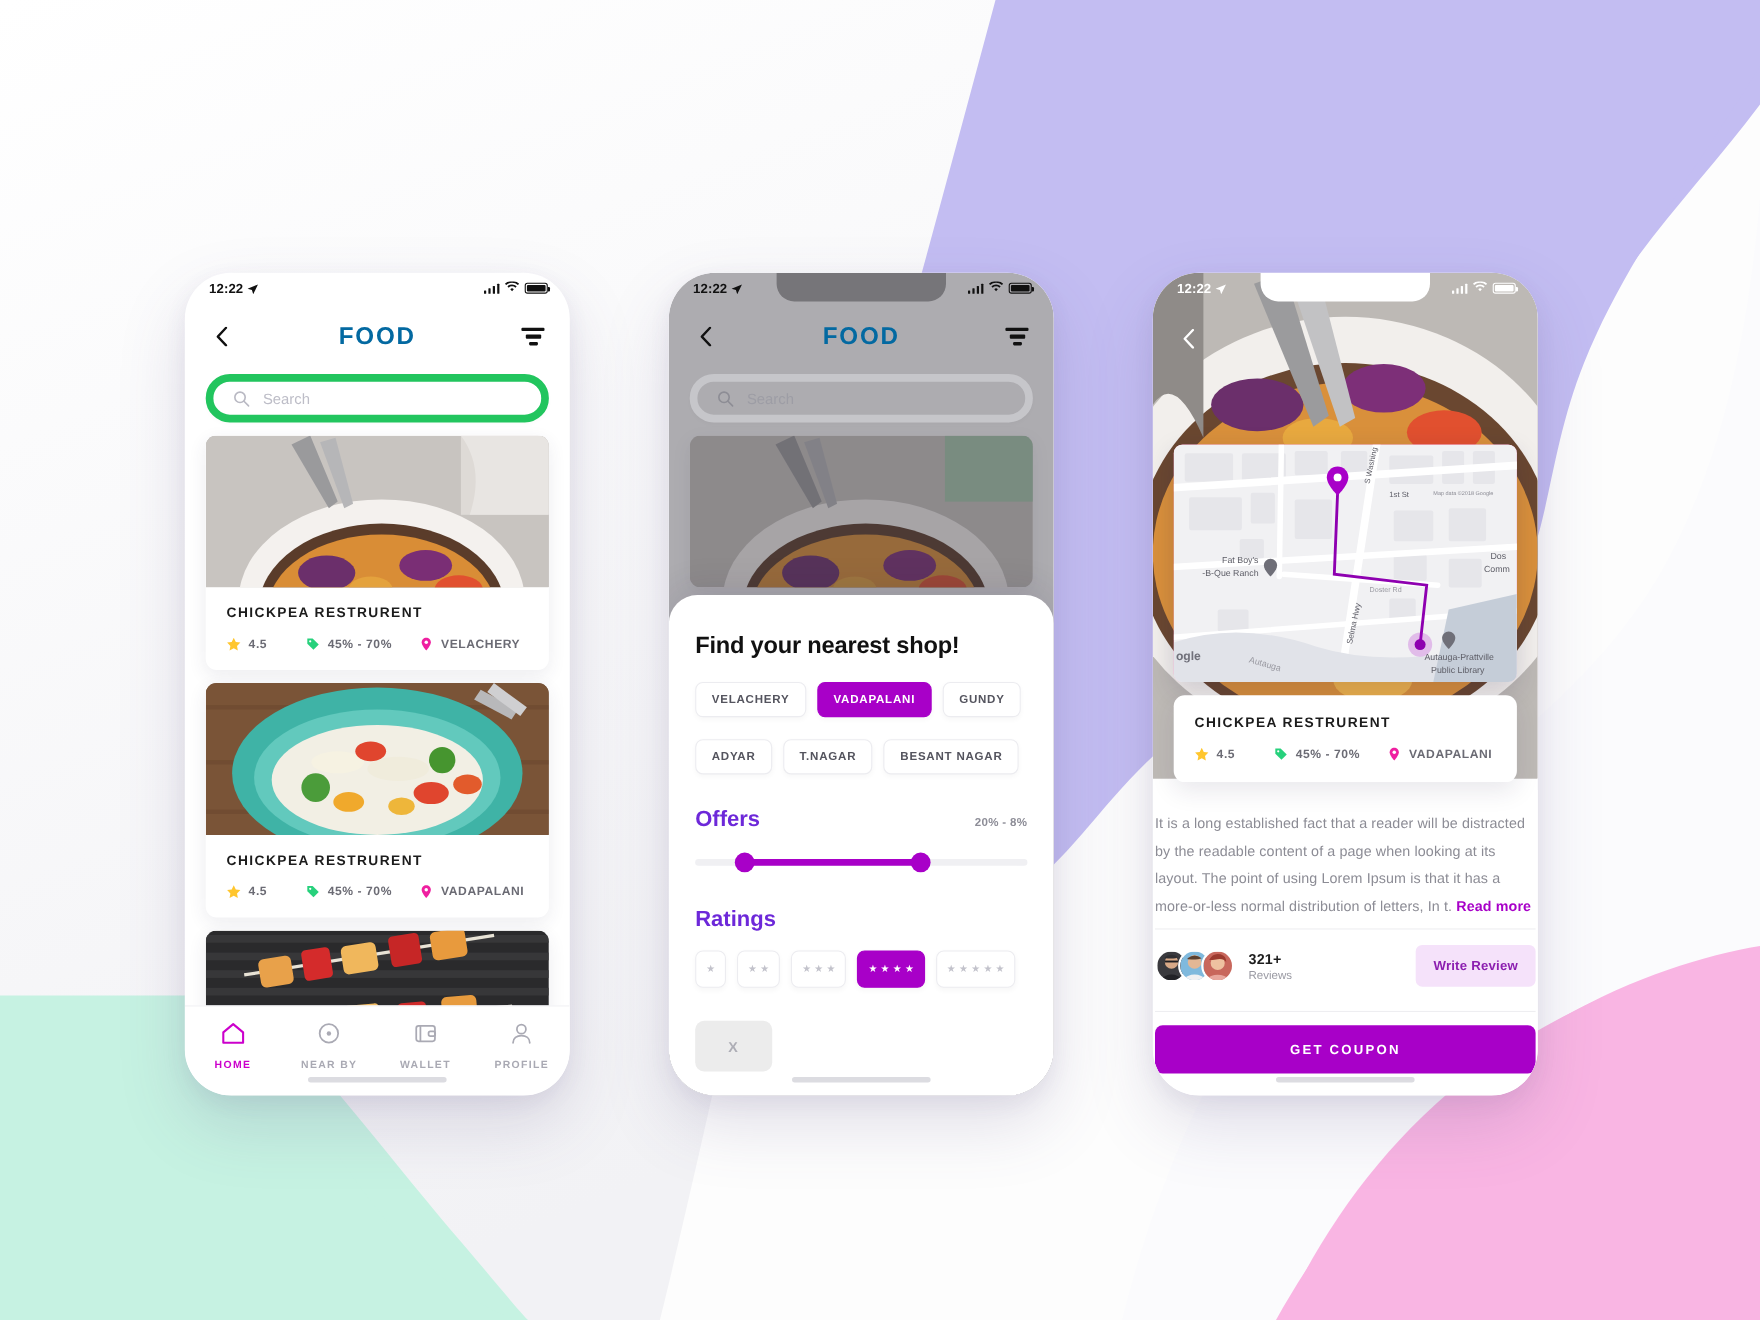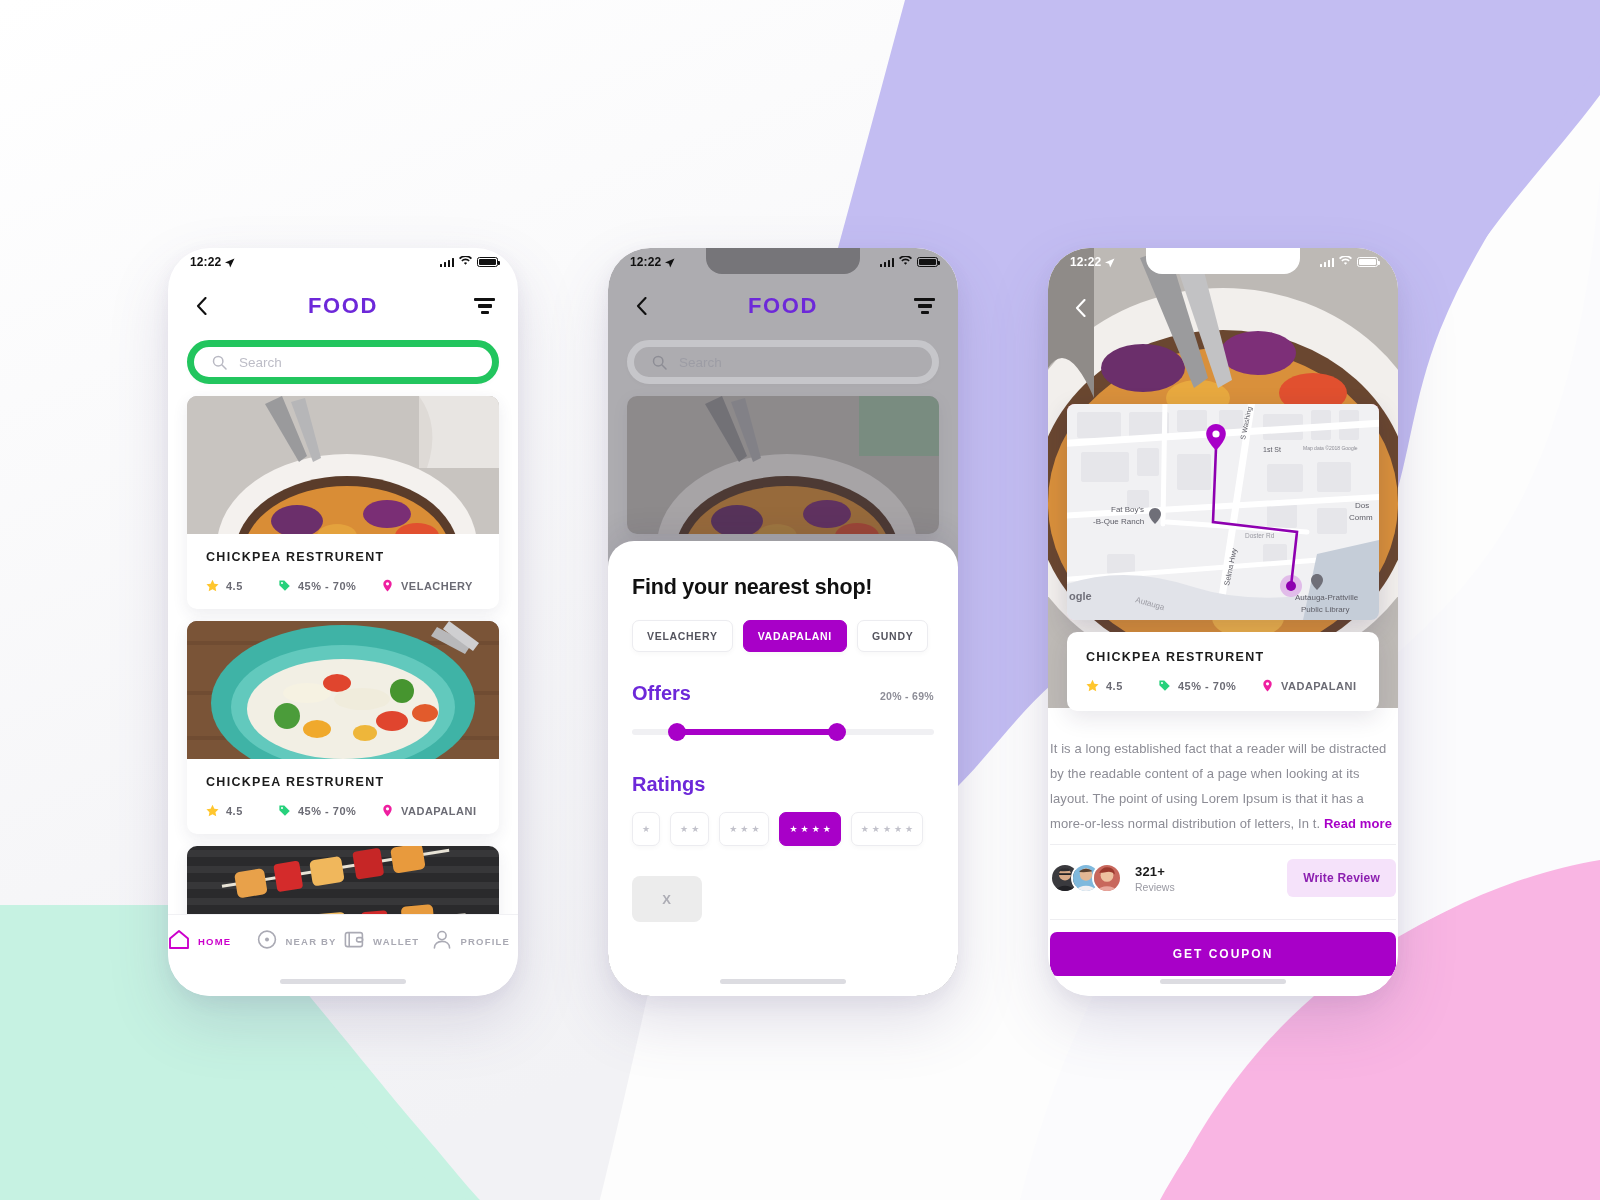--- a/index.html
+++ b/index.html
@@ -65,21 +65,21 @@
   .app-header {
     height: 56px; display:flex; align-items:center; justify-content:space-between;
     padding: 0 22px; position:relative; z-index:12;
   }
   .chev-back {
     width: 22px; height: 22px; display:flex; align-items:center; justify-content:center;
     cursor:pointer;
   }
   .chev-back svg { display:block; }
   .app-title {
-    font-size: 22px; font-weight: 800; letter-spacing: 1.6px; color:#6d28d9;
+    font-size: 22px; font-weight: 800; letter-spacing: 1.6px; color:#0369a1;
   }
   .filter-icon { width: 22px; display:flex; flex-direction:column; align-items:center; gap:3.5px; }
   .filter-icon b { display:block; height:3.2px; background:#111; border-radius:1px; }
   .filter-icon b:nth-child(1){width:21px}
   .filter-icon b:nth-child(2){width:14px}
   .filter-icon b:nth-child(3){width:8px}
 
   
   .search-wrap { padding: 6px 19px 0; position:relative; z-index:12; }
   .search-box {
@@ -105,21 +105,21 @@
   .rstat.s2 { width: 103px; }
   .ico { width:13px; height:13px; flex:none; display:block; }
 
   
   .tabbar {
     position:absolute; left:0; right:0; bottom:0; height: 82px;
     background:#fff; z-index: 20;
     border-top: 1px solid #f1f1f4;
     display:flex; align-items:flex-start; padding-top:14px;
   }
-  .tab { flex:1; display:flex; flex-direction:row; align-items:center; gap:8px;text-align:right; }
+  .tab { flex:1; display:flex; flex-direction:column; align-items:center; gap:8px;text-align:right; }
   .tab .tlabel { font-size: 9.5px; letter-spacing:1.2px; font-weight:700; color:#a9a9b3; }
   .tab.active .tlabel { color:#cc00cc; }
   .home-indicator {
     position:absolute; bottom:12px; left:50%; transform:translateX(-50%);
     width: 126px; height: 5px; border-radius:3px; background:#dcdce1;
   }
 
   
   .dim { position:absolute; inset:0; background: rgba(60,58,66,.42); z-index: 15; }
   .sheet {
@@ -576,24 +576,29 @@
       <div class="notch dark"></div>
 
       <div class="sheet">
         <h2>Find your nearest shop!</h2>
 
         <div class="chips">
           <div class="chip">VELACHERY</div>
           <div class="chip on">VADAPALANI</div>
           <div class="chip">GUNDY</div>
         </div>
+        <div class="chips">
+          <div class="chip">ADYAR</div>
+          <div class="chip">T.NAGAR</div>
+          <div class="chip">BESANT NAGAR</div>
+        </div>
 
         <div class="sec-head">
           <h3>Offers</h3>
-          <span class="range">20% - 69%</span>
+          <span class="range">20% - 8%</span>
         </div>
         <div class="slider">
           <div class="strack"></div>
           <div class="sfill" style="left:14%;right:32%"></div>
           <div class="sknob" style="left:12%"></div>
           <div class="sknob" style="left:65%"></div>
         </div>
 
         <div class="sec-head" style="margin-top:26px">
           <h3>Ratings</h3>

